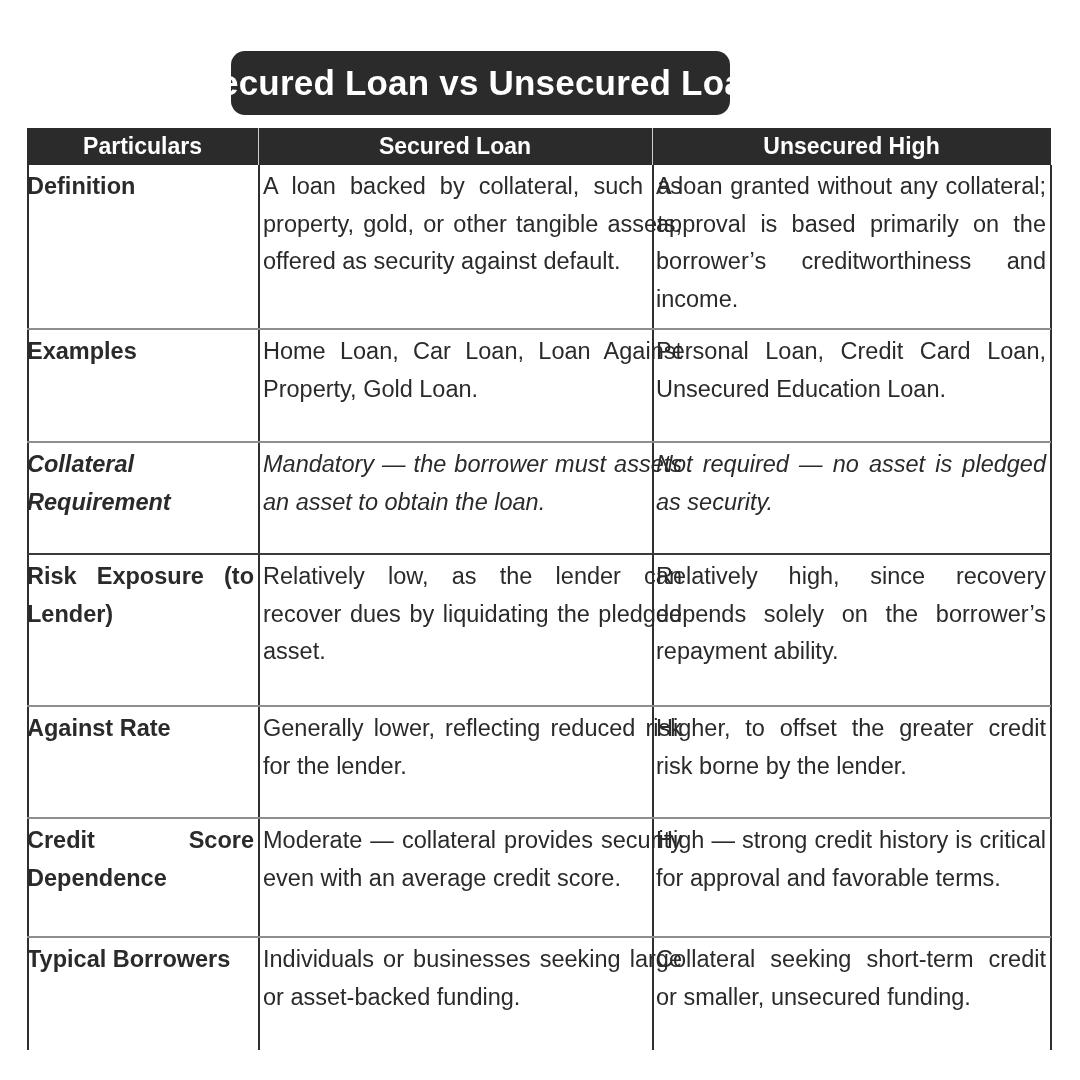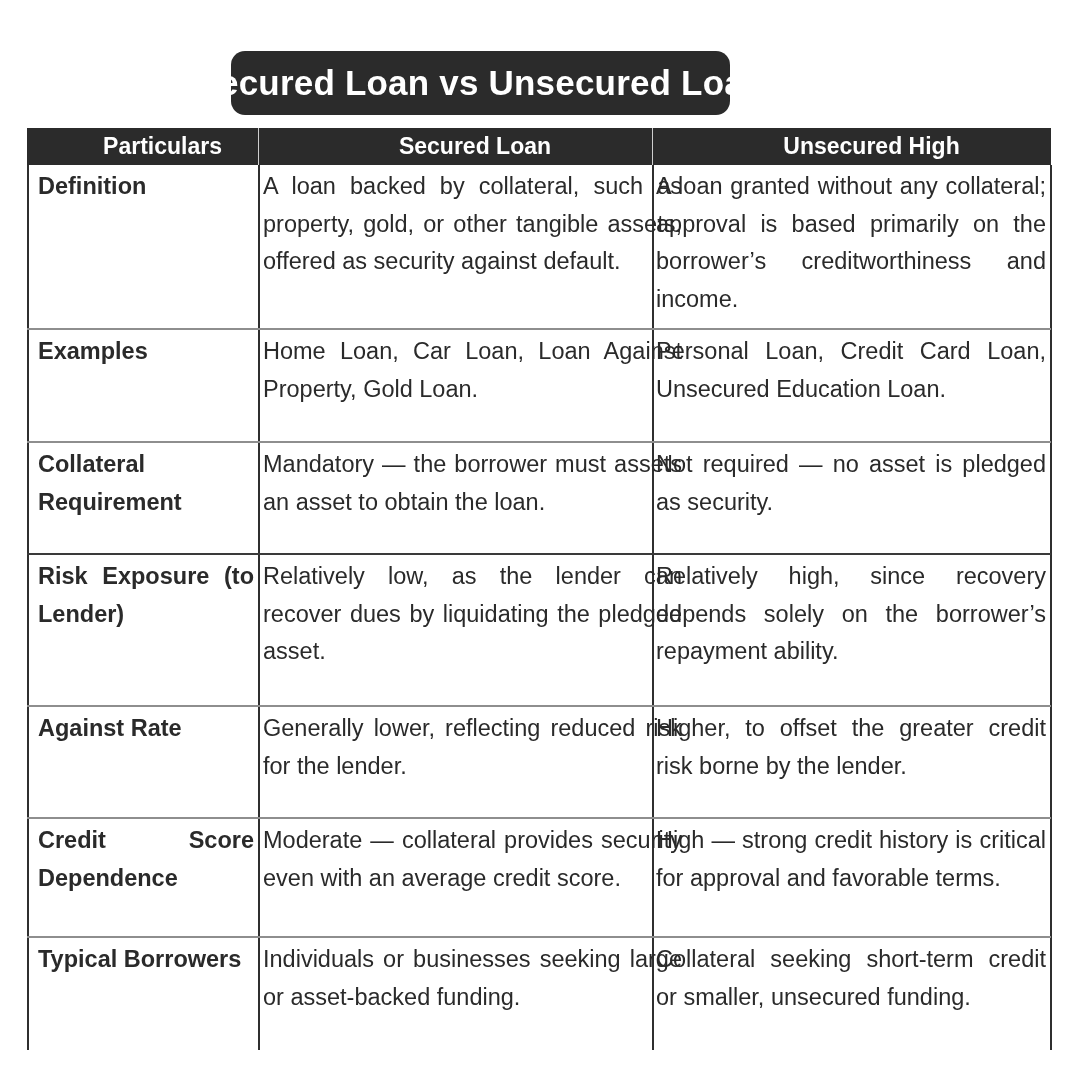--- a/index.html
+++ b/index.html
@@ -7,27 +7,27 @@
     width:1080px; height:1080px; background:#ffffff; position:relative; overflow:hidden;
     font-family:"Liberation Sans", "DejaVu Sans", sans-serif; color:#2a2a2a;
   }
   .title-wrap { position:absolute; left:231px; top:51px; width:499px; height:64px;
     background:#2b2b2b; border-radius:14px; display:flex; align-items:center; justify-content:center; }
   .title { color:#fff; font-weight:bold; font-size:35px; letter-spacing:0.2px; white-space:nowrap; }
 
   .table { position:absolute; left:27px; top:128px; width:1024px; }
   .hdr { position:absolute; left:0; top:0; width:1024px; height:37px; background:#2b2b2b; }
   .hcell { position:absolute; top:0; height:37px; display:flex; align-items:center; justify-content:center;
-    color:#fff; font-weight:bold; font-size:23px;padding-left:20px; }
+    color:#fff; font-weight:bold; font-size:23px; }
   .hdiv { position:absolute; top:0; width:1px; height:37px; background:#cfcfcf; }
 
   .row { position:absolute; left:0; width:1024px; }
   .cell { position:absolute; top:0; box-sizing:border-box; padding:3px 4px 0 5px; font-size:23.5px; line-height:37.6px;
     text-align:justify; text-align-last:left; }
-  .c1 { left:0; width:231px; font-weight:bold; padding-left:11px; color:#2a2a2a; }
+  .c1 { left:0; width:231px; font-weight:bold; padding-left:0; color:#2a2a2a; }
   .c2 { left:231px; width:428px; }
   .c3 { left:624px; width:399px; }
   .rowline { position:absolute; left:0; width:1024px; height:2px; background:#8e8e8e; }
   .rowline.dark { background:#3a3a3a; height:1.5px; }
   .vline { position:absolute; width:1.5px; background:#2f2f2f; }
 </style>
 </head>
 <body>
 
 <div class="title-wrap">
@@ -55,21 +55,21 @@
   </div>
   <div class="rowline" style="top:200px;"></div>
 
   <div class="row" style="top:202px;height:112px;">
     <div class="cell c1">Examples</div>
     <div class="cell c2">Home Loan, Car Loan, Loan Against Property, Gold Loan.</div>
     <div class="cell c3">Personal Loan, Credit Card Loan, Unsecured Education Loan.</div>
   </div>
   <div class="rowline" style="top:313px;"></div>
 
-  <div class="row" style="top:315px;height:111px;">
+  <div class="row" style="top:315px;height:111px;font-style:italic;">
     <div class="cell c1">Collateral Requirement</div>
     <div class="cell c2">Mandatory — the borrower must assets an asset to obtain the loan.</div>
     <div class="cell c3">Not required — no asset is pledged as security.</div>
   </div>
   <div class="rowline dark" style="top:425px;"></div>
 
   <div class="row" style="top:427px;height:151px;">
     <div class="cell c1">Risk Exposure (to Lender)</div>
     <div class="cell c2">Relatively low, as the lender can recover dues by liquidating the pledged asset.</div>
     <div class="cell c3">Relatively high, since recovery depends solely on the borrower’s repayment ability.</div>

